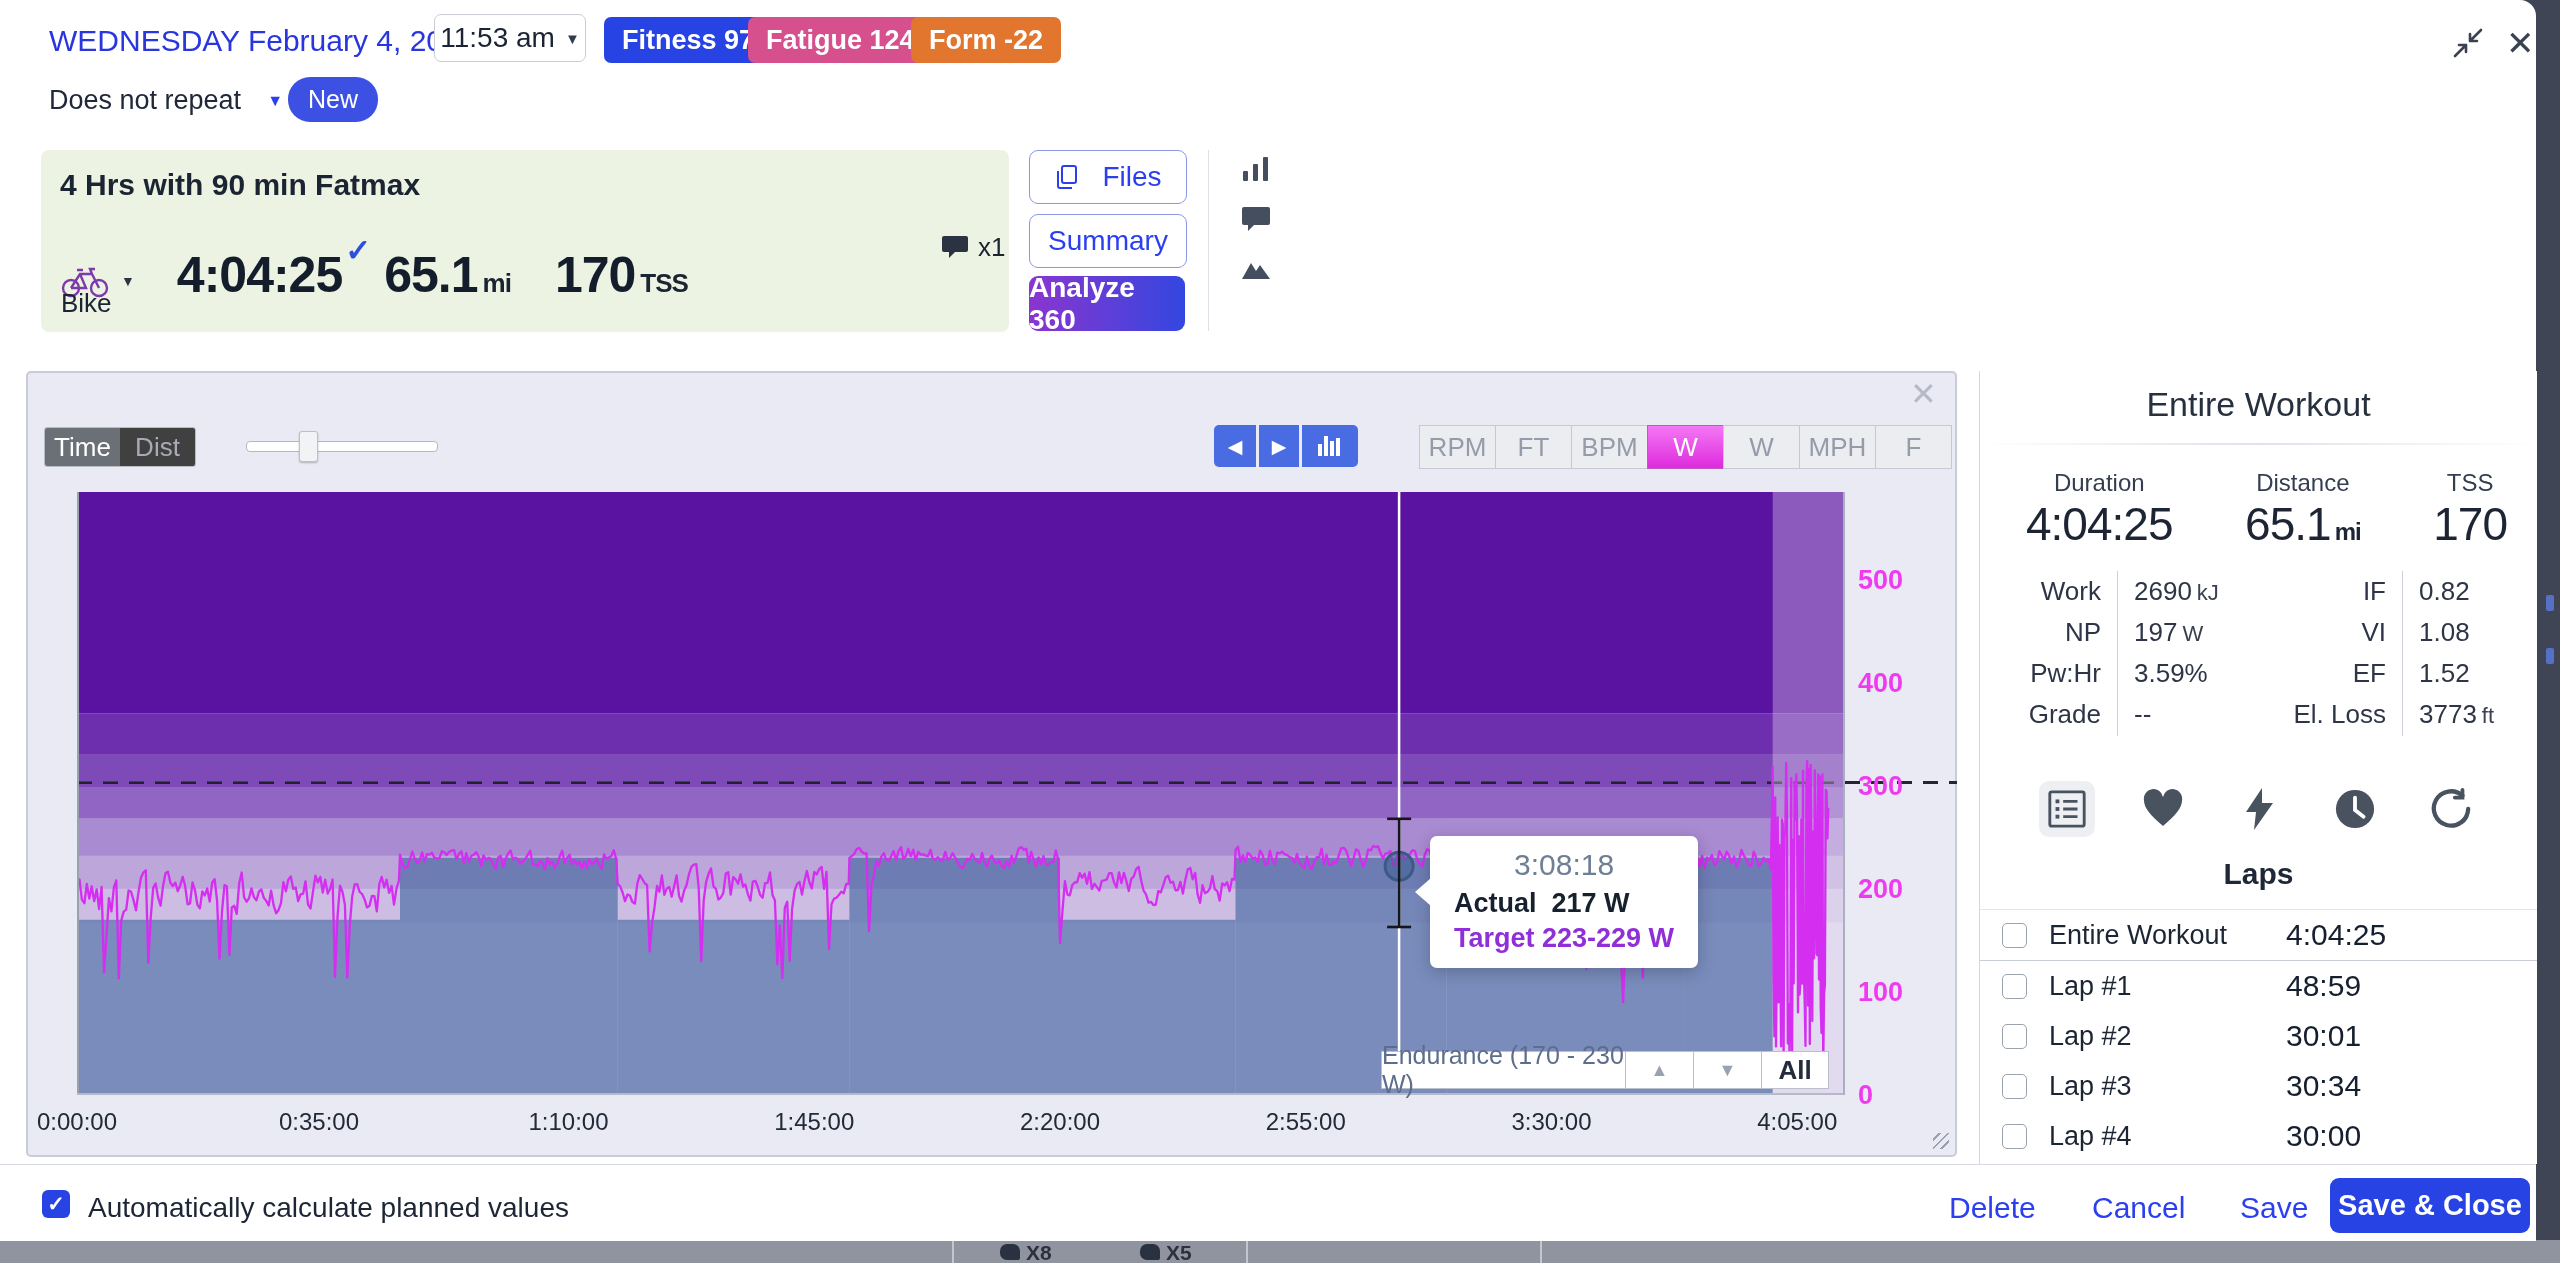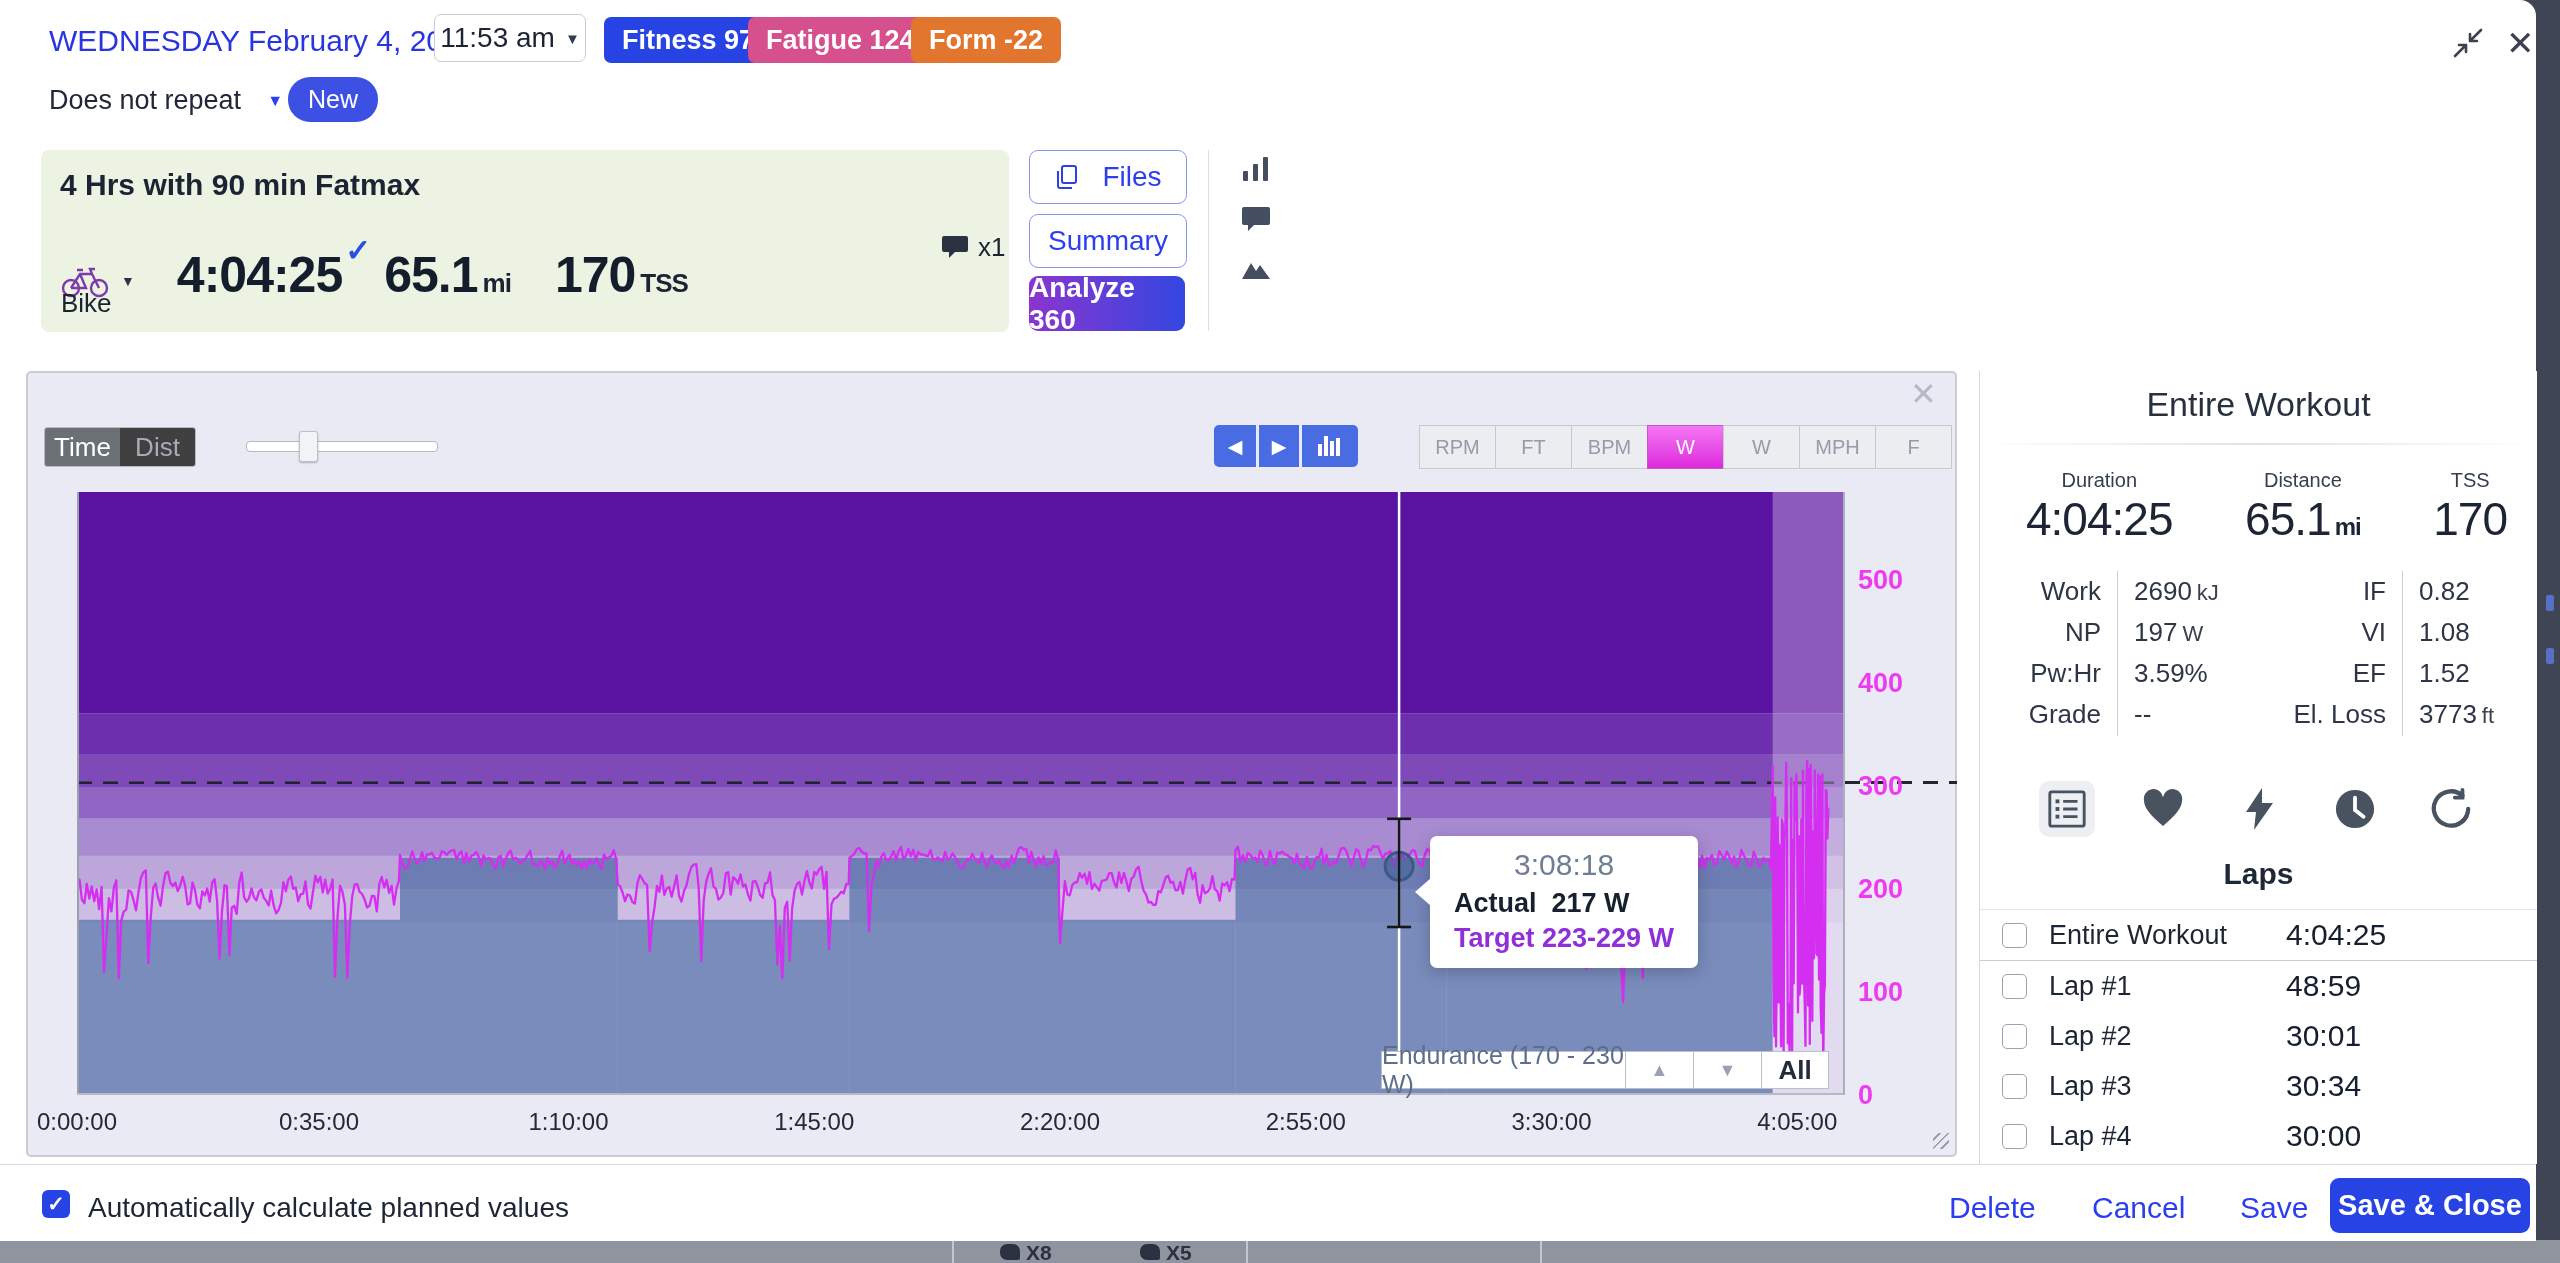--- a/index.html
+++ b/index.html
@@ -64,21 +64,21 @@
   .seg-dist{background:#404040;color:#a6abb6;}
   .slider-track{position:absolute;left:218px;top:68px;width:190px;height:9px;background:#fff;border:1px solid #b4b8c3;border-radius:4px;}
   .slider-thumb{position:absolute;left:52px;top:-11px;width:17px;height:29px;background:#f2f3f5;border:1px solid #bcc0ca;border-radius:3px;box-shadow:0 1px 2px rgba(0,0,0,.25);}
   .nav-group{position:absolute;left:1186px;top:52px;display:flex;gap:3px;}
   .nav-btn{background:#4a6ce2;color:#fff;height:42px;display:flex;align-items:center;justify-content:center;font-size:19px;}
   .nav-prev{width:42px;border-radius:5px 0 0 5px;}
   .nav-next{width:40px;}
   .nav-bars{width:56px;border-radius:0 5px 5px 0;}
   .channels{position:absolute;left:1392px;top:52px;display:flex;}
   .ch-btn{width:75px;height:42px;border:1px solid #c6c9d4;margin-left:-1px;background:#ecedf1;
-    display:flex;align-items:center;justify-content:center;font-size:20px;color:#959ba9;text-align:right;}
+    display:flex;align-items:center;justify-content:center;font-size:26px;color:#959ba9;text-align:right;}
   .ch-btn.sel{background:linear-gradient(180deg,#f478f4,#dd2bdd);color:#fff;border-color:#c05ac0;}
   .plot-wrap{position:absolute;left:49px;top:119px;width:1768px;height:603px;}
   .x-tick{position:absolute;top:735px;transform:translateX(-50%);font-size:24px;color:#222a38;}
   .y-tick{position:absolute;left:1830px;transform:translateY(-50%);font-size:27px;font-weight:600;color:#ee3bf0;z-index:3;}
   .dash-ext{position:absolute;left:1817px;top:408px;width:112px;height:3px;z-index:2;
     background:repeating-linear-gradient(90deg,#23252f 0 15px,rgba(0,0,0,0) 15px 26px);}
   
   .tooltip{position:absolute;left:1402px;top:463px;background:#fff;border-radius:7px;z-index:5;
     box-shadow:0 4px 16px rgba(20,25,40,.25);padding:12px 24px 14px 24px;min-width:220px;}
   .tooltip .tt-time{text-align:center;font-size:30px;color:#6e7f95;margin-bottom:6px;}
@@ -95,21 +95,21 @@
   .resize-handle{position:absolute;right:6px;bottom:6px;width:16px;height:16px;
     background:repeating-linear-gradient(135deg,rgba(0,0,0,0) 0 4px,#9aa0ae 4px 6px);}
   
   .rpanel{left:1979px;top:371px;width:557px;height:793px;background:#fff;border-left:1px solid #d4d7e0;}
   .rp-title{position:absolute;left:0;top:14px;width:100%;text-align:center;font-size:34px;color:#27303f;}
   .rp-hairline{position:absolute;left:0;top:72px;width:100%;height:2px;
     background:linear-gradient(90deg,rgba(223,226,234,0),#dfe2ea,rgba(223,226,234,0));}
   .rp-summary{position:absolute;left:0;top:98px;width:100%;display:flex;justify-content:space-between;
     padding:0 30px 0 46px;box-sizing:border-box;}
   .sum-cell{text-align:center;}
-  .sum-label{font-size:20px;color:#353e50;}
+  .sum-label{font-size:24px;color:#353e50;}
   .sum-value{font-size:46px;color:#1d2534;letter-spacing:-1px;}
   .sum-unit{font-size:24px;font-weight:600;margin-left:4px;}
   .rp-stats{position:absolute;left:0;top:200px;width:557px;}
   .st-row{display:grid;grid-template-columns:138px 152px 133px 134px;height:41px;line-height:41px;font-size:26px;color:#2d3546;}
   .st-label{text-align:right;padding-right:16px;border-right:1px solid #ccd0da;}
   .st-value{padding-left:16px;white-space:nowrap;}
   .st-unit{font-size:22px;margin-left:5px;color:#3a4252;}
   .rp-tabs{position:absolute;left:0;top:410px;width:100%;display:flex;justify-content:center;align-items:center;gap:40px;}
   .tab-ic{width:56px;height:56px;display:flex;align-items:center;justify-content:center;border-radius:10px;}
   .tab-ic.sel{background:#edeff3;}

